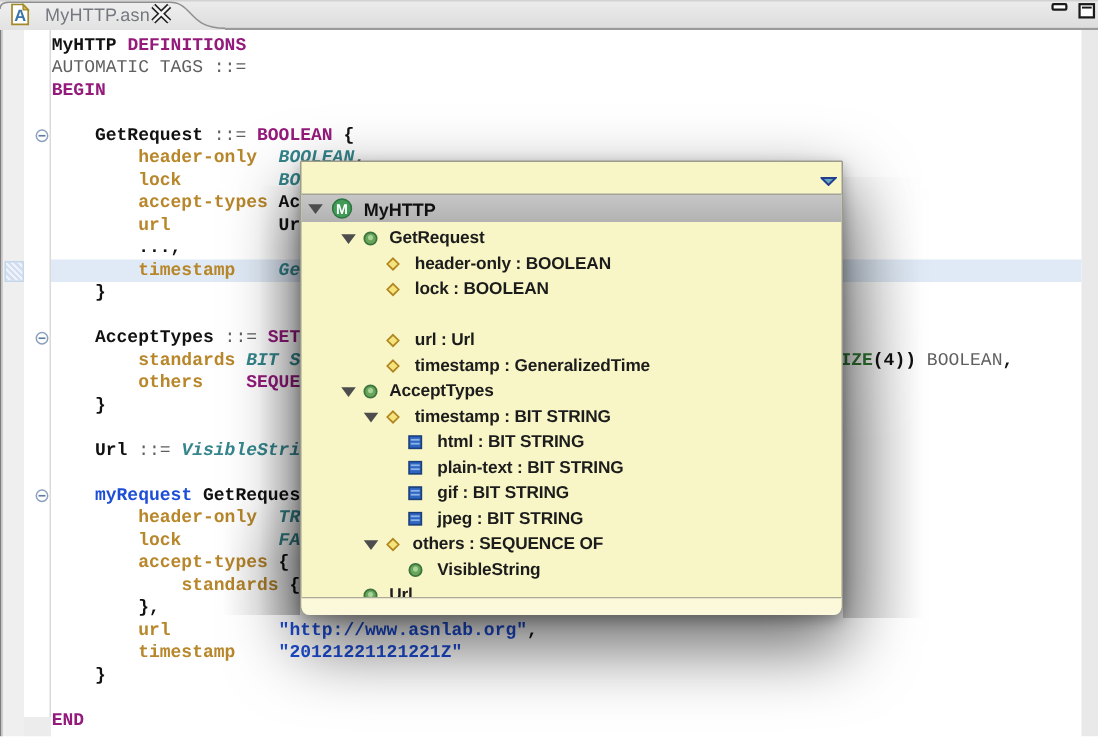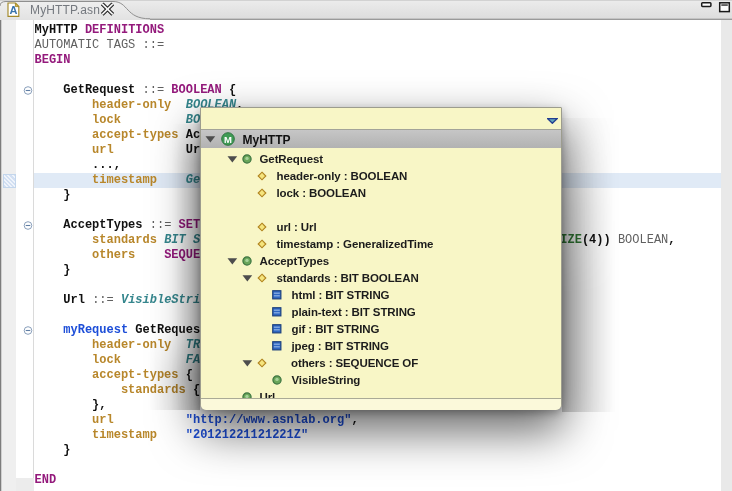--- a/index.html
+++ b/index.html
@@ -206,21 +206,21 @@
         </svg>
         <span class="txt" style="left:58.5px">AcceptTypes</span>
       </div>
   <div class="trow" style="top:161.4px">
         <svg class="ticon" style="left:41.0px;top:4.2px" width="11" height="8">
           <polygon points="0.5,1.2 10.2,1.2 5.35,7.6" fill="#4d4d4d"></polygon>
         </svg>
         <svg class="ticon" style="left:56.0px;top:3.6px" width="10" height="10">
           <path d="M5,1.2 L8.8,5 L5,8.8 L1.2,5 Z" fill="#f5e47c" stroke="#b0841f" stroke-width="1.15"></path>
         </svg>
-        <span class="txt" style="left:75.5px">standards : BIT BOOLEAN</span>
+        <span class="txt" style="left:75.5px">timestamp : BIT STRING</span>
       </div>
   <div class="trow" style="top:178.4px">
         <svg class="ticon" style="left:71.0px;top:3.6px" width="10" height="10">
           <rect x="0.7" y="0.7" width="8.2" height="8.2" fill="#2d66c2" stroke="#1c3f7a" stroke-width="1.1"></rect>
           <rect x="1.8" y="2.6" width="6" height="1.2" fill="#8fb2e4"></rect>
           <rect x="1.8" y="5.2" width="6" height="1.2" fill="#8fb2e4"></rect>
         </svg>
         <span class="txt" style="left:90.5px">html : BIT STRING</span>
       </div>
   <div class="trow" style="top:195.4px">
@@ -247,21 +247,21 @@
         </svg>
         <span class="txt" style="left:90.5px">jpeg : BIT STRING</span>
       </div>
   <div class="trow" style="top:246.4px">
         <svg class="ticon" style="left:41.0px;top:4.2px" width="11" height="8">
           <polygon points="0.5,1.2 10.2,1.2 5.35,7.6" fill="#4d4d4d"></polygon>
         </svg>
         <svg class="ticon" style="left:56.0px;top:3.6px" width="10" height="10">
           <path d="M5,1.2 L8.8,5 L5,8.8 L1.2,5 Z" fill="#f5e47c" stroke="#b0841f" stroke-width="1.15"></path>
         </svg>
-        <span class="txt" style="left:90px">others : SEQUENCE OF</span>
+        <span class="txt" style="left:74px">others : SEQUENCE OF</span>
       </div>
   <div class="trow" style="top:263.4px">
         <svg class="ticon" style="left:71.0px;top:3.6px" width="10" height="10">
           <circle cx="5" cy="5" r="4.1" fill="#6aa65a" stroke="#3c7440" stroke-width="1.2"></circle>
           <circle cx="5" cy="4.4" r="1.7" fill="#a6d39a"></circle>
         </svg>
         <span class="txt" style="left:90.5px">VisibleString</span>
       </div>
   <div class="trow" style="top:280.4px">
         <svg class="ticon" style="left:40.5px;top:3.6px" width="10" height="10">

